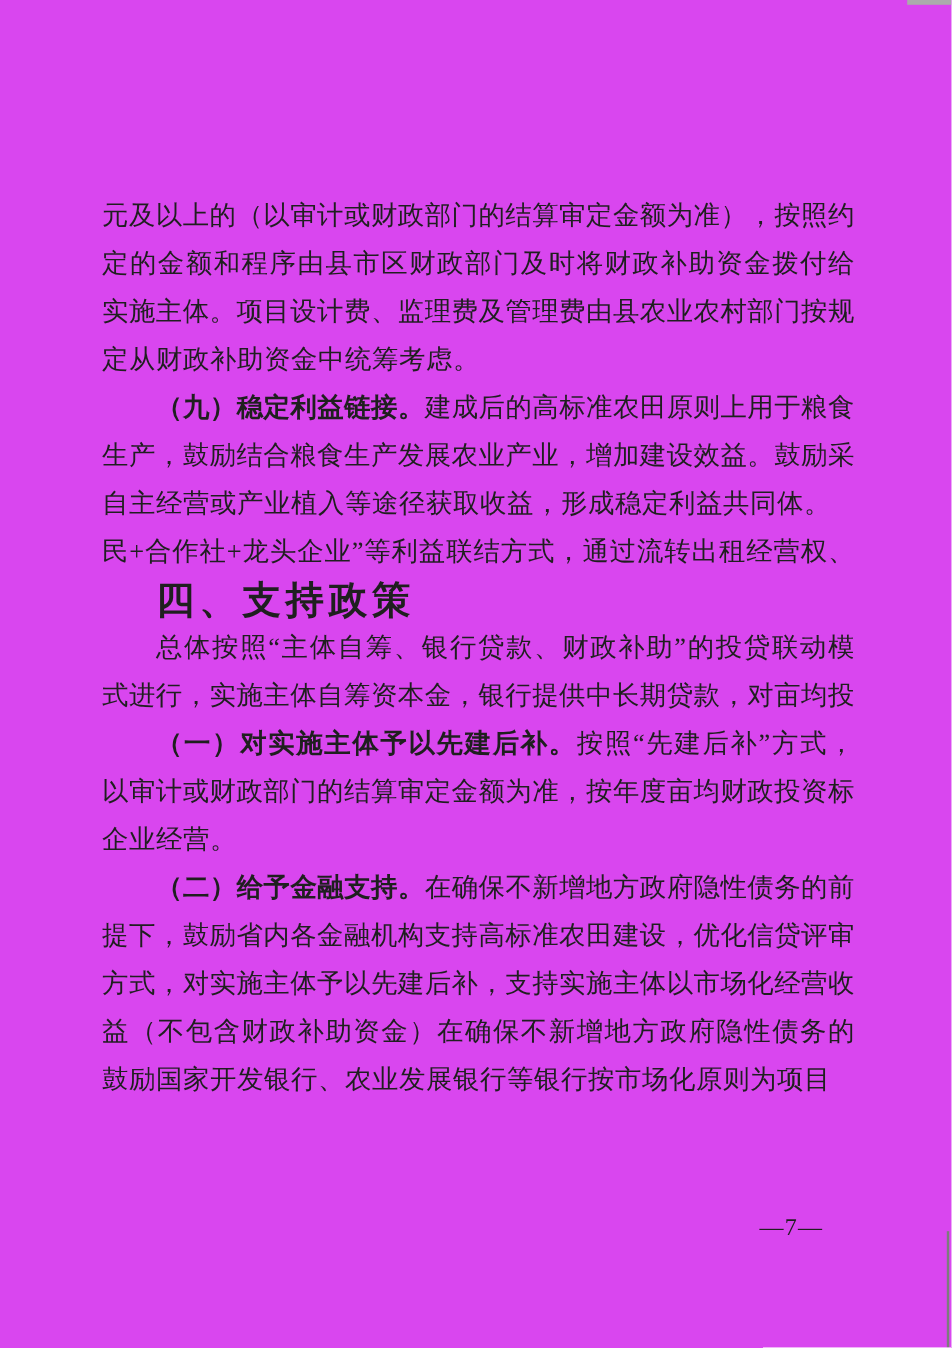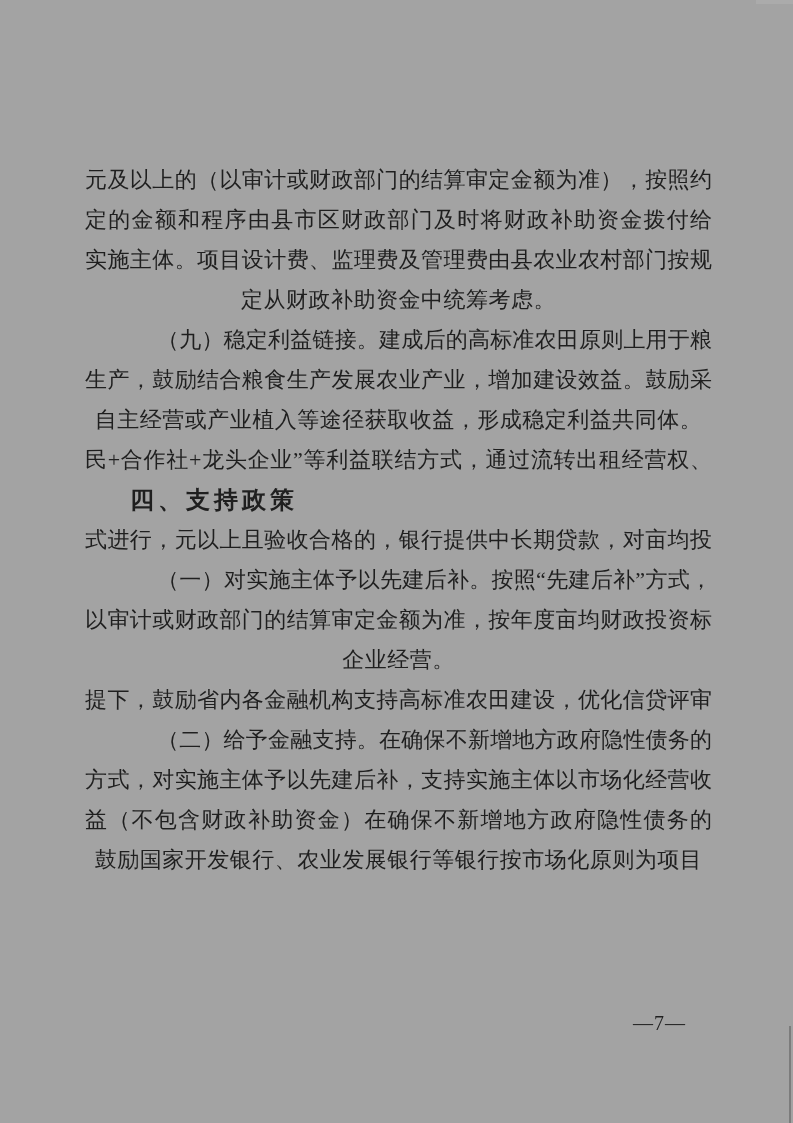--- a/index.html
+++ b/index.html
@@ -20,40 +20,39 @@
     position: absolute;
     left: 85px;
     top: 160px;
     width: 627px;
   }
   .line {
     font-size: 22px;
     line-height: 40px;
     height: 40px;
     overflow: hidden;
-    text-align: center;
+    text-align: left;
     letter-spacing: 0.5px;
     white-space: normal;
   }
   .line.fill {
     letter-spacing: 0;
     text-align: justify;
     text-align-last: justify;
   }
   .line.indent {
     text-indent: 45px;
   }
   .line b {
-    font-weight: 400;
-    margin-left: 27px;
+    font-weight: 700;
   }
   .line.heading {
     font-family: Liberation Serif, serif;
     font-weight: 700;
-    font-size: 24px;
+    font-size: 32px;
     letter-spacing: 4px;
     text-align: left;
     text-align-last: left;
   }
   .page-number {
     position: absolute;
     left: 633px;
     top: 1010px;
     font-size: 20px;
     line-height: 26px;
@@ -72,37 +71,38 @@
     left: 789px;
     top: 1026px;
     width: 2px;
     height: 97px;
     background: #7c7c7c;
   }
 </style>
 </head>
 <body>
 
-<div class="page" style="background: #a3a3a3; color: rgb(31, 31, 31);">
+<div class="page" style="background: #d946ef; color: rgb(31, 31, 31);">
   <div class="scan-smudge-top" style="background: rgb(171, 171, 171);"></div>
   <div class="text-block">
       <div class="line fill">元及以上的（以审计或财政部门的结算审定金额为准），按照约</div>
       <div class="line fill">定的金额和程序由县市区财政部门及时将财政补助资金拨付给</div>
       <div class="line fill">实施主体。项目设计费、监理费及管理费由县农业农村部门按规</div>
       <div class="line">定从财政补助资金中统筹考虑。</div>
       <div class="line indent fill"><b>（九）稳定利益链接。</b>建成后的高标准农田原则上用于粮食</div>
       <div class="line fill">生产，鼓励结合粮食生产发展农业产业，增加建设效益。鼓励采</div>
       <div class="line">自主经营或产业植入等途径获取收益，形成稳定利益共同体。</div>
       <div class="line fill">民+合作社+龙头企业”等利益联结方式，通过流转出租经营权、</div>
       <div class="line heading indent">四、支持政策</div>
-      <div class="line fill">式进行，元以上且验收合格的，银行提供中长期贷款，对亩均投</div>
+      <div class="line indent fill">总体按照“主体自筹、银行贷款、财政补助”的投贷联动模</div>
+      <div class="line fill">式进行，实施主体自筹资本金，银行提供中长期贷款，对亩均投</div>
       <div class="line indent fill"><b>（一）对实施主体予以先建后补。</b>按照“先建后补”方式，</div>
       <div class="line fill">以审计或财政部门的结算审定金额为准，按年度亩均财政投资标</div>
       <div class="line">企业经营。</div>
+      <div class="line indent fill"><b>（二）给予金融支持。</b>在确保不新增地方政府隐性债务的前</div>
       <div class="line fill">提下，鼓励省内各金融机构支持高标准农田建设，优化信贷评审</div>
-      <div class="line indent fill"><b>（二）给予金融支持。</b>在确保不新增地方政府隐性债务的前</div>
       <div class="line fill">方式，对实施主体予以先建后补，支持实施主体以市场化经营收</div>
       <div class="line fill">益（不包含财政补助资金）在确保不新增地方政府隐性债务的前，</div>
       <div class="line">鼓励国家开发银行、农业发展银行等银行按市场化原则为项目提</div>
     </div>
   <div class="page-number">—7—</div>
   <div class="scan-edge-line" style="background: rgb(124, 124, 124);"></div>
 </div>
 
 </body></html>

